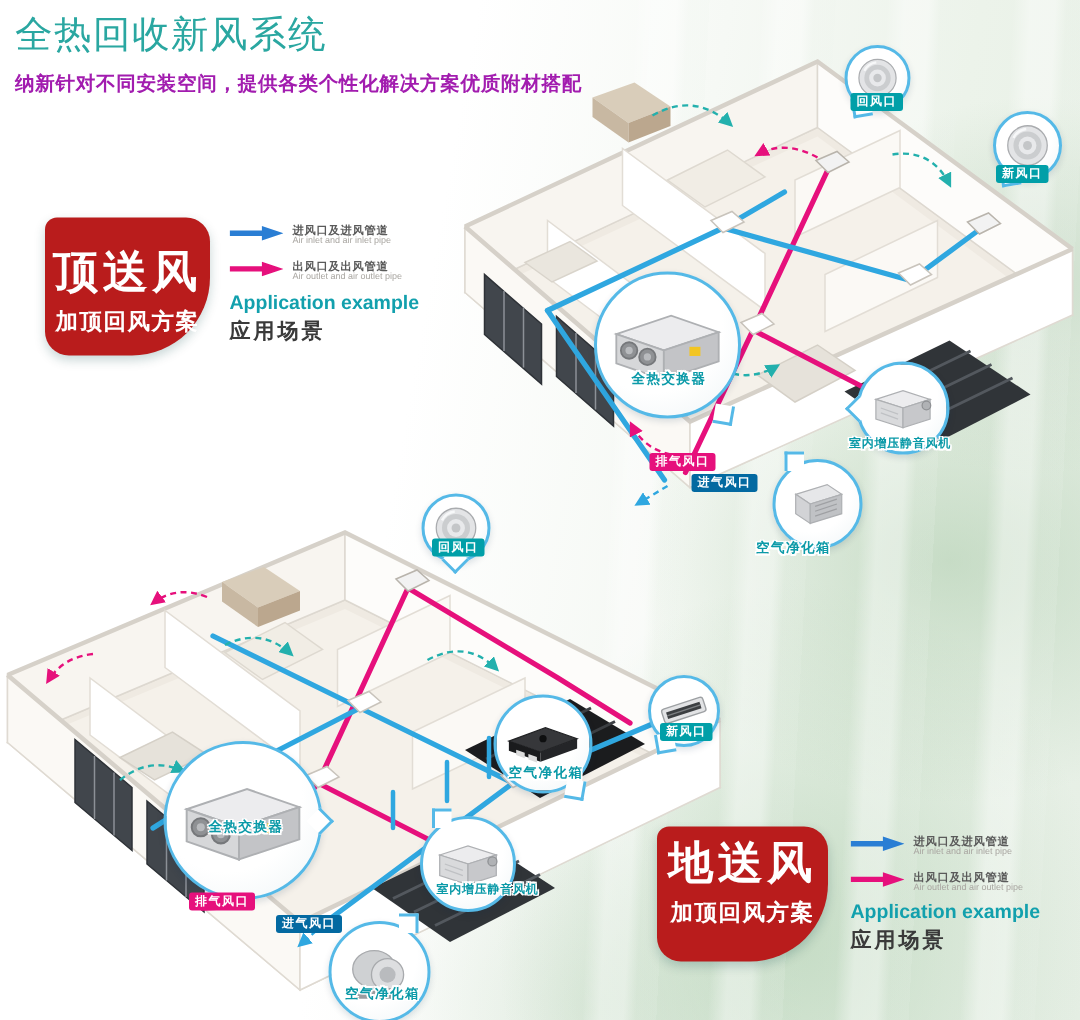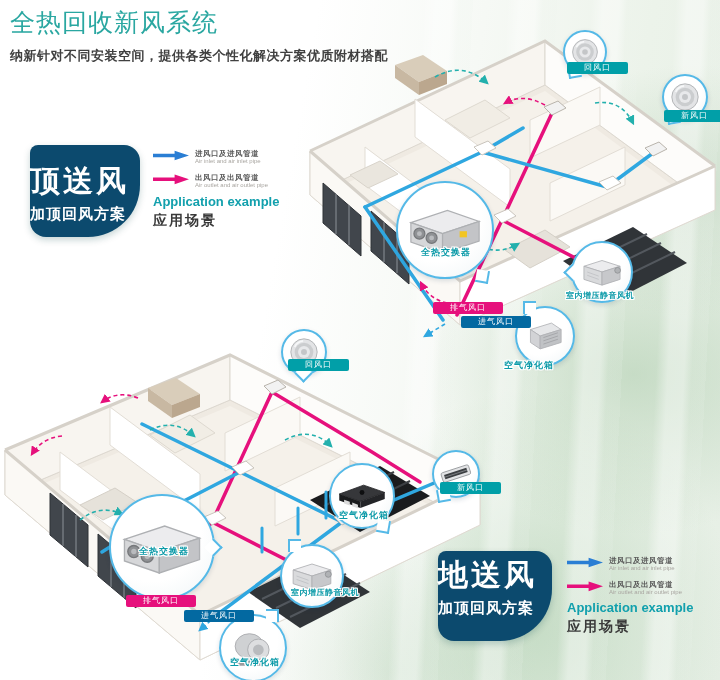--- a/index.html
+++ b/index.html
@@ -11,23 +11,23 @@
       radial-gradient(ellipse 240px 180px at 96% 28%, rgba(183,208,183,.55), transparent 70%),
       radial-gradient(ellipse 300px 230px at 88% 55%, rgba(163,198,163,.50), transparent 70%),
       radial-gradient(ellipse 280px 330px at 74% 92%, rgba(150,192,152,.45), transparent 72%),
       radial-gradient(ellipse 200px 200px at 55% 99%, rgba(190,214,190,.40), transparent 70%),
       linear-gradient(100deg,#ffffff 0 38%,#f6f9f5 58%,#ecf3ea 78%,#e6efe5 100%);}
   .bg-streaks{position:absolute;top:0;right:0;width:46%;height:100%;opacity:.55;
     background:repeating-linear-gradient(93deg, rgba(255,255,255,0) 0 34px, rgba(255,255,255,.75) 46px 62px, rgba(236,243,236,.3) 70px 84px);}
   
   .hdr{position:absolute;left:10px;top:6px;z-index:9;}
   .title{margin:0;font-size:25px;font-weight:normal;color:#2aa7a1;letter-spacing:1px;}
-  .sub{margin:7px 0 0;font-size:13px;font-weight:bold;color:#404040;line-height:1.6;letter-spacing:.5px;}
-  
-  .scheme-badge{position:absolute;z-index:9;background:#0c4a6e;color:#fff;text-align:left;
+  .sub{margin:7px 0 0;font-size:13px;font-weight:bold;color:#a21caf;line-height:1.6;letter-spacing:.5px;}
+  
+  .scheme-badge{position:absolute;z-index:9;background:#b91c1c;color:#fff;text-align:center;
     border-radius:8px 16px 52px 16px;box-shadow:0 3px 7px rgba(0,70,70,.22);}
   .scheme-badge .t{font-weight:bold;letter-spacing:3px;}
   .scheme-badge .s{font-weight:bold;letter-spacing:1px;margin-top:3px;}
   .badge-top{left:30px;top:145px;width:110px;height:92px;}
   .badge-top .t{font-size:30px;margin-top:16px;}
   .badge-top .s{font-size:15px;}
   .badge-bottom{left:438px;top:551px;width:114px;height:90px;}
   .badge-bottom .t{font-size:30px;margin-top:4px;}
   .badge-bottom .s{font-size:15px;}
   
@@ -52,22 +52,22 @@
   .bubble svg{position:relative;z-index:1;}
   .tail{position:absolute;width:11px;height:11px;background:#fff;border-right:2px solid #55b9e7;border-bottom:2px solid #55b9e7;z-index:0;}
   .bt-down .tail{bottom:-7px;left:calc(50% - 7px);transform:rotate(45deg);}
   .bt-down-left .tail{bottom:-6px;left:3px;transform:rotate(80deg);}
   .bt-down-right .tail{bottom:-6px;right:3px;transform:rotate(10deg);}
   .bt-left .tail{left:-7px;top:calc(50% - 6px);transform:rotate(135deg);}
   .bt-right .tail{right:-7px;top:calc(50% - 6px);transform:rotate(-45deg);}
   .bt-up-left .tail{top:-7px;left:6px;transform:rotate(180deg);}
   .bt-up-right .tail{top:-7px;right:6px;transform:rotate(270deg);}
   
-  .pill{position:absolute;z-index:7;font-size:8px;font-weight:normal;color:#fff;letter-spacing:1px;
-    padding:1px 17px;border-radius:2px;white-space:nowrap;line-height:1.3;}
+  .pill{position:absolute;z-index:7;font-size:8px;font-weight:bold;color:#fff;letter-spacing:1px;
+    padding:1px 4px;border-radius:2px;white-space:nowrap;line-height:1.3;}
   .pill.teal{background:#019fa8;} .pill.pink{background:#e6107c;} .pill.blue{background:#0369a1;}
   
   .ctext{position:absolute;z-index:7;font-size:9px;font-weight:bold;color:#0b9aa8;letter-spacing:1px;white-space:nowrap;
     text-shadow:-1px 0 #fff,1px 0 #fff,0 -1px #fff,0 1px #fff,-1px -1px #fff,1px 1px #fff,1px -1px #fff,-1px 1px #fff;}
   .ctext.small{font-size:8px;letter-spacing:.5px;}
 </style>
 </head>
 <body>
 
 <div class="canvas">

